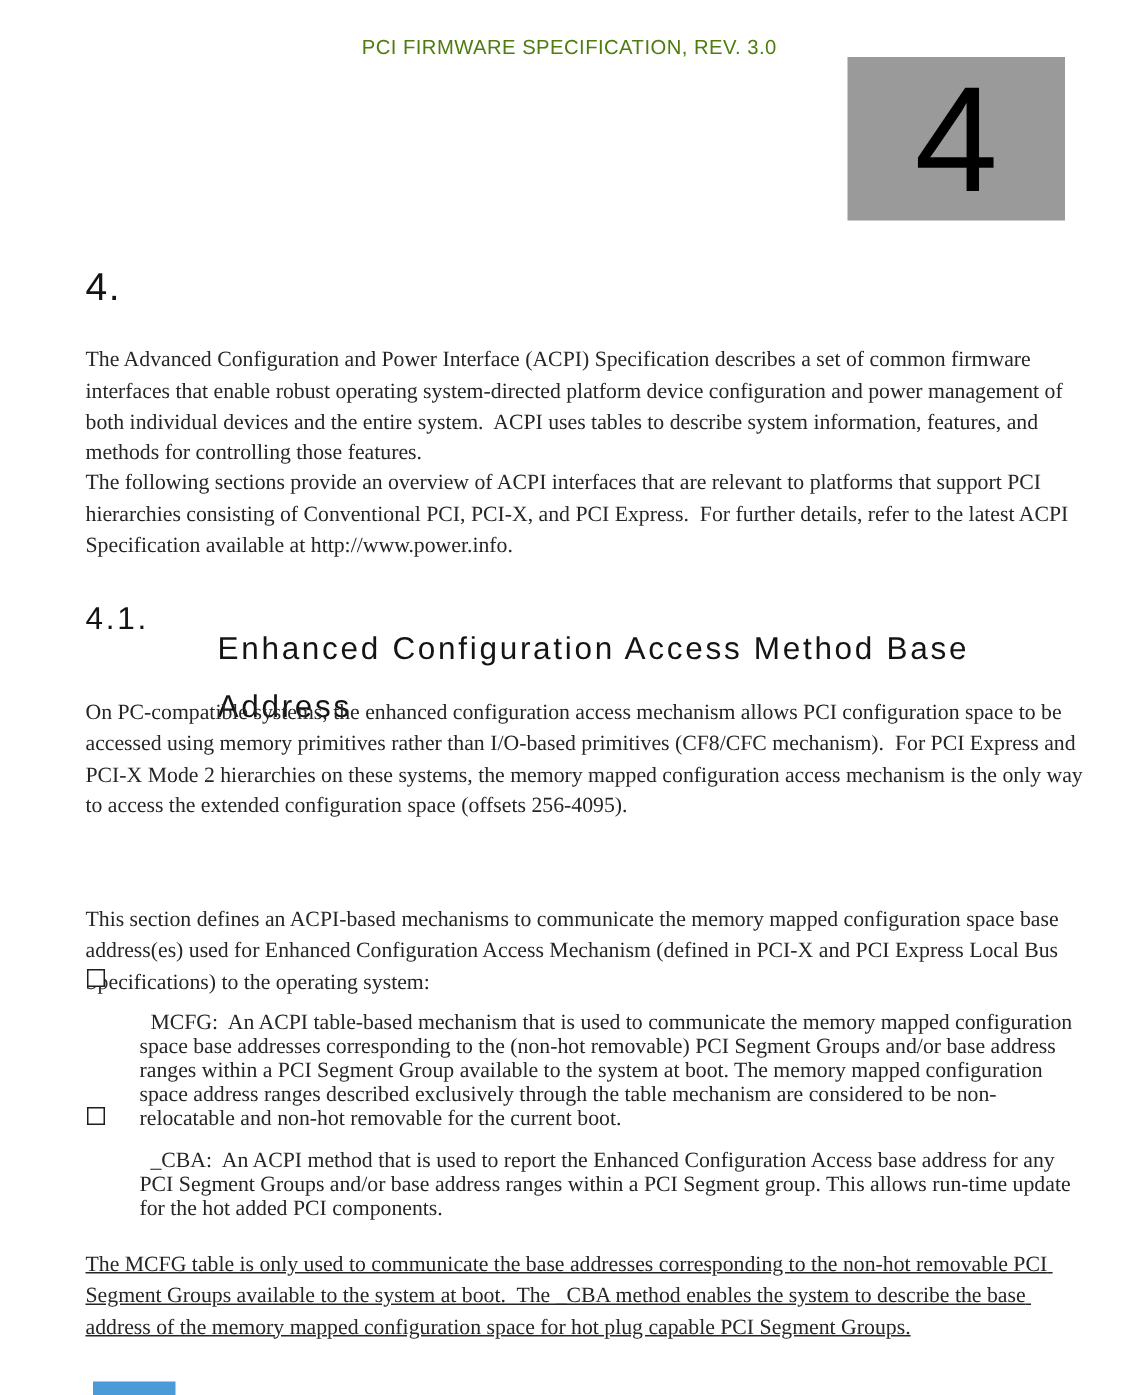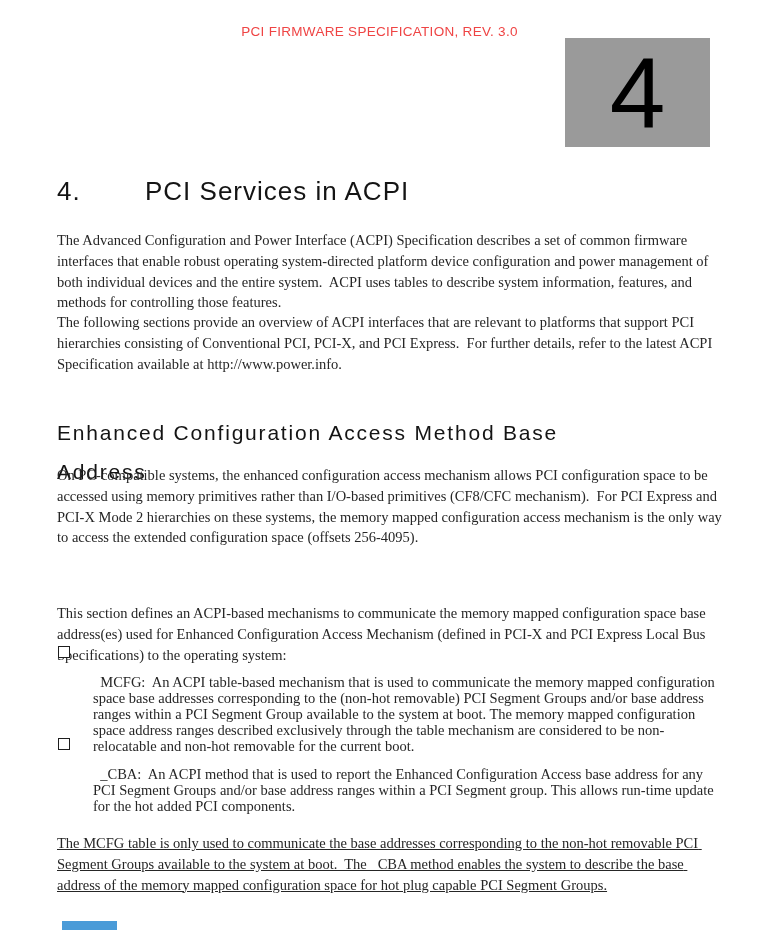--- a/index.html
+++ b/index.html
@@ -10,21 +10,21 @@
     overflow: hidden;
     font-family: "Liberation Serif", serif;
     color: #262626;
   }
 
   .page-header {
     position: absolute; top: 24px; left: 0; right: 0;
     text-align: center;
     font-family: "Liberation Sans", sans-serif;
     font-size: 13.5px; letter-spacing: 0.3px;
-    color: #ef4444;
+    color: #4d7c0f;
   }
 
   .chapter-box {
     position: absolute; left: 565px; top: 38px;
     width: 145px; height: 109px;
     background: #9a9a9a;
     display: flex; align-items: center; justify-content: center;
   }
   .chapter-box .num {
     font-family: "Liberation Sans", sans-serif;
@@ -74,28 +74,28 @@
 <body>
 
 <div class="page-header">PCI FIRMWARE SPECIFICATION, REV. 3.0</div>
 
 <div class="chapter-box">
   <span class="num">4</span>
 </div>
 
 <div class="h-row h1-row">
   <span class="h-num">4.</span>
-  <span class="h-title">PCI Services in ACPI</span>
 </div>
 
 <div class="para p1">The Advanced Configuration and Power Interface (ACPI) Specification describes a set of common firmware interfaces that enable robust operating system-directed platform device configuration and power management of both individual devices and the entire system.  ACPI uses tables to describe system information, features, and methods for controlling those features.</div>
 
 <div class="para p2">The following sections provide an overview of ACPI interfaces that are relevant to platforms that support PCI hierarchies consisting of Conventional PCI, PCI-X, and PCI Express.  For further details, refer to the latest ACPI Specification available at http://www.power.info.</div>
 
 <div class="h-row h2-row">
+  <span class="h-num">4.1.</span>
   <span class="h-title">Enhanced Configuration Access Method Base Address</span>
 </div>
 
 <div class="para p3">On PC-compatible systems, the enhanced configuration access mechanism allows PCI configuration space to be accessed using memory primitives rather than I/O-based primitives (CF8/CFC mechanism).  For PCI Express and PCI-X Mode 2 hierarchies on these systems, the memory mapped configuration access mechanism is the only way to access the extended configuration space (offsets 256-4095).</div>
 
 <div class="para p4">This section defines an ACPI-based mechanisms to communicate the memory mapped configuration space base address(es) used for Enhanced Configuration Access Mechanism (defined in PCI-X and PCI Express Local Bus Specifications) to the operating system:</div>
 
 <div class="bullet-item b1">
   <span class="bullet-glyph"></span>
   <span>MCFG:  An ACPI table-based mechanism that is used to communicate the memory mapped configuration space base addresses corresponding to the (non-hot removable) PCI Segment Groups and/or base address ranges within a PCI Segment Group available to the system at boot. The memory mapped configuration space address ranges described exclusively through the table mechanism are considered to be non-relocatable and non-hot removable for the current boot.</span>

